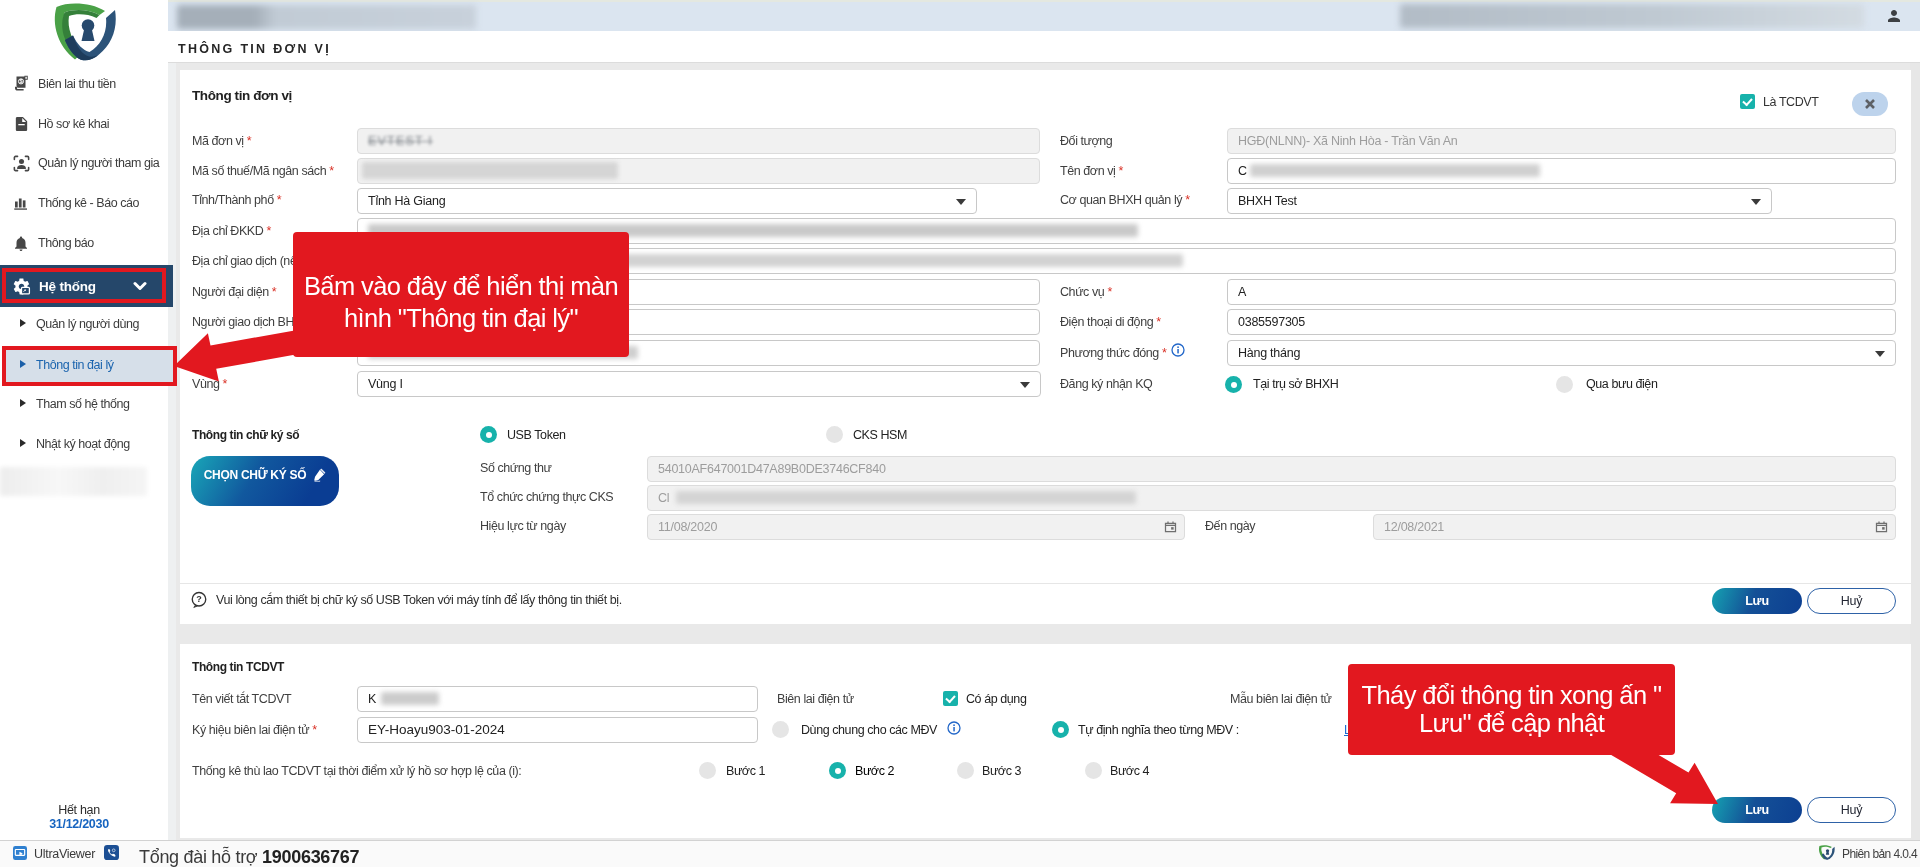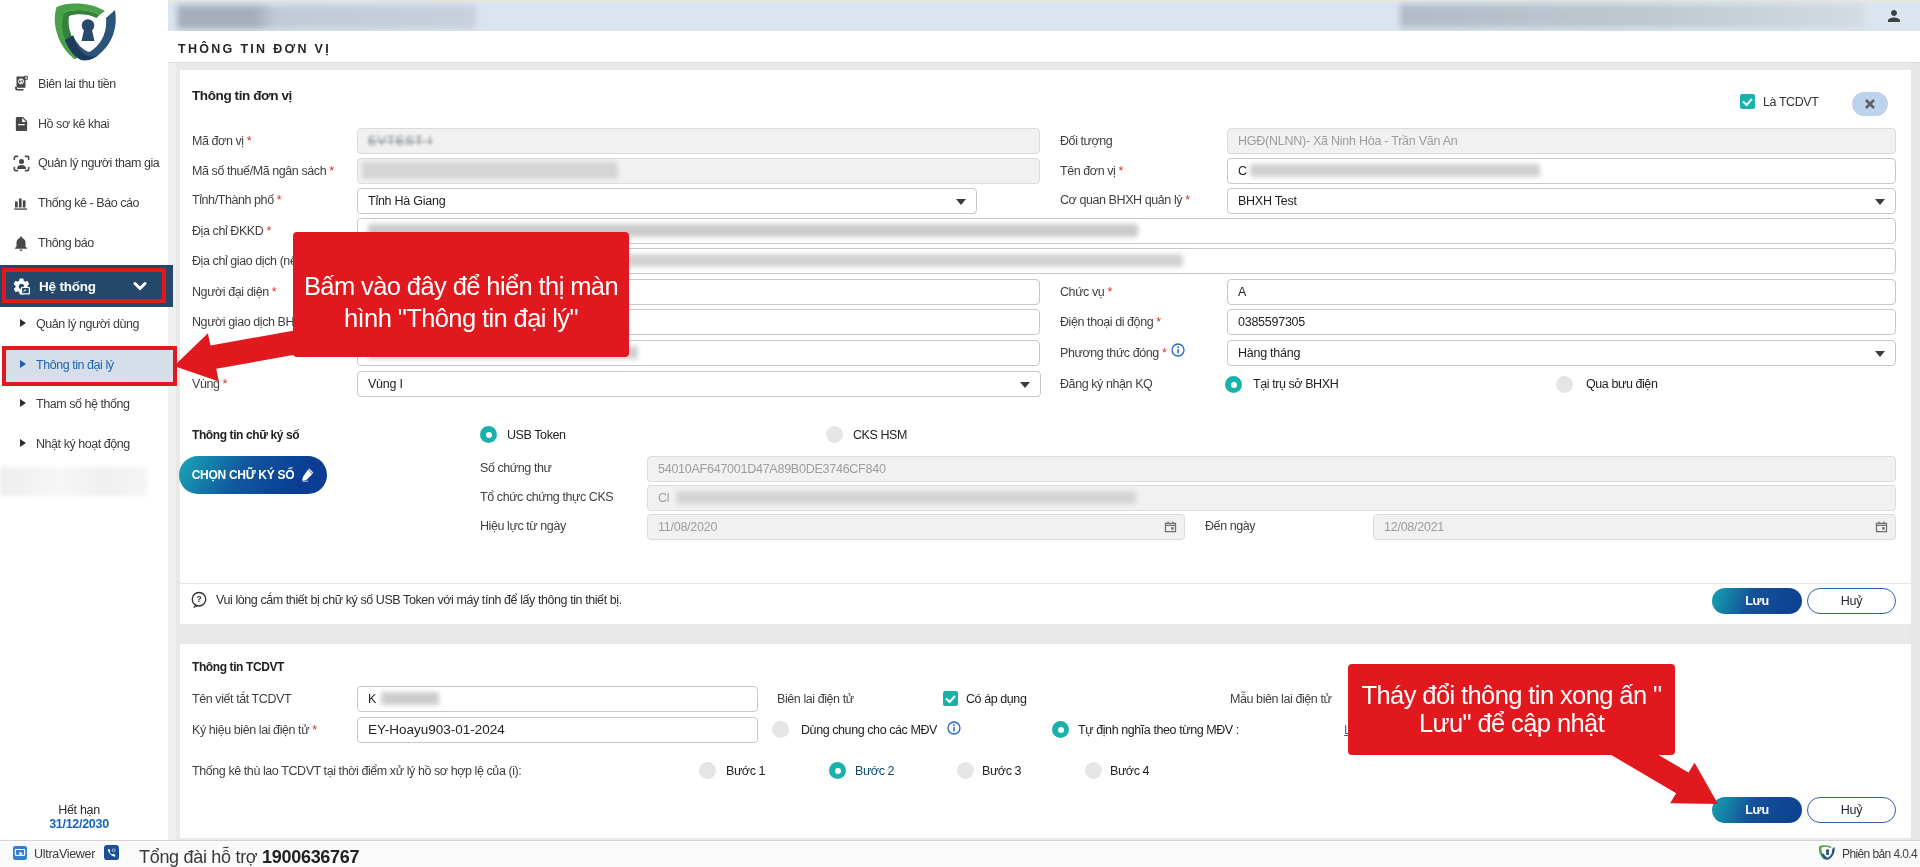--- a/index.html
+++ b/index.html
@@ -166,21 +166,21 @@
 <div class="in" style="left:357px;top:371px;width:684px">Vùng I<span class="arw"></span></div>
 
 <div class="lb" style="left:1060px;top:134px">Đối tượng</div>
 <div class="in dis" style="left:1227px;top:128px;width:669px;font-weight:500">HGĐ(NLNN)- Xã Ninh Hòa - Trần Văn An</div>
 
 <div class="lb" style="left:1060px;top:164px">Tên đơn vị <span class="star">*</span></div>
 <div class="in" style="left:1227px;top:158px;width:669px">C</div>
 <div class="blb" style="left:1250px;top:164px;width:290px;height:13px;background:#d0d0d0;filter:blur(2.5px)"></div>
 
 <div class="lb" style="left:1060px;top:193px">Cơ quan BHXH quản lý <span class="star">*</span></div>
-<div class="in" style="left:1227px;top:188px;width:669px">BHXH Test<span class="arw"></span></div>
+<div class="in" style="left:1227px;top:188px;width:545px">BHXH Test<span class="arw"></span></div>
 
 <div class="lb" style="left:1060px;top:285px">Chức vụ <span class="star">*</span></div>
 <div class="in" style="left:1227px;top:279px;width:669px">A</div>
 
 <div class="lb" style="left:1060px;top:315px">Điện thoại di động <span class="star">*</span></div>
 <div class="in" style="left:1227px;top:309px;width:669px">0385597305</div>
 
 <div class="lb" style="left:1060px;top:346px">Phương thức đóng <span class="star">*</span></div>
 <svg class="ab" style="left:1171px;top:343px" width="14" height="14" viewBox="0 0 14 14">
     <circle cx="7" cy="7" r="6" fill="none" stroke="#2267c9" stroke-width="1.3"></circle>
@@ -194,21 +194,21 @@
 <div class="lb" style="left:1253px;top:377px;color:#222">Tại trụ sở BHXH</div>
 <span class="rd" style="left:1556px;top:376px"></span>
 <div class="lb" style="left:1586px;top:377px;color:#222">Qua bưu điện</div>
 
 <div class="hd" style="left:192px;top:428px">Thông tin chữ ký số</div>
 <span class="rd on" style="left:480px;top:426px"></span>
 <div class="lb" style="left:507px;top:428px;color:#222">USB Token</div>
 <span class="rd" style="left:826px;top:426px"></span>
 <div class="lb" style="left:853px;top:428px;color:#222">CKS HSM</div>
 
-<div class="ab" style="left:179px;top:456px;width:148px;height:38px;border-radius:19px;background:linear-gradient(120deg,#19a7b8 0%,#11589e 42%,#0a3d93 80%);color:#fff;font-size:12px;font-weight:bold;text-align:center;line-height:38px;letter-spacing:-.3px">CHỌN CHỮ KÝ SỐ &nbsp;<svg width="14" height="14" viewBox="0 0 24 24" style="vertical-align:-2.5px">
+<div class="ab" style="left:191px;top:456px;width:148px;height:50px;border-radius:19px;background:linear-gradient(120deg,#19a7b8 0%,#11589e 42%,#0a3d93 80%);color:#fff;font-size:12px;font-weight:bold;text-align:center;line-height:38px;letter-spacing:-.3px">CHỌN CHỮ KÝ SỐ &nbsp;<svg width="14" height="14" viewBox="0 0 24 24" style="vertical-align:-2.5px">
       <path fill="#fff" d="M13.5 3.2 20.8 10.5 10.8 20.5 5 21.8c-.7.2-1.3-.5-1.1-1.1l1.3-5.8 8.3-11.7z"></path>
       <path fill="#fff" d="M15 1.6c.5-.5 1.3-.5 1.8 0l5.6 5.6c.5.5.5 1.3 0 1.8l-1 1-7.4-7.4 1-1z" opacity=".9"></path>
       <path d="M4.5 23c3-1.5 6 .8 9.5-.6" stroke="#fff" stroke-width="1.4" fill="none"></path>
     </svg></div>
 
 <div class="lb" style="left:480px;top:461px">Số chứng thư</div>
 <div class="in dis" style="left:647px;top:456px;width:1249px">54010AF647001D47A89B0DE3746CF840</div>
 
 <div class="lb" style="left:480px;top:490px">Tổ chức chứng thực CKS</div>
 <div class="in dis" style="left:647px;top:485px;width:1249px">Cl</div>
@@ -258,21 +258,21 @@
     <rect x="6.3" y="3.4" width="1.5" height="1.6" fill="#2267c9"></rect>
   </svg>
 <span class="rd on" style="left:1052px;top:721px"></span>
 <div class="lb" style="left:1078px;top:723px;color:#222">Tự định nghĩa theo từng MĐV :</div>
 <div class="lb" style="left:1344px;top:723px;color:#1a6bd0;text-decoration:underline">L</div>
 
 <div class="lb" style="left:192px;top:764px">Thống kê thù lao TCDVT tại thời điểm xử lý hồ sơ hợp lệ của (i):</div>
 <span class="rd" style="left:699px;top:762px"></span>
 <div class="lb" style="left:726px;top:764px;color:#222">Bước 1</div>
 <span class="rd on" style="left:829px;top:762px"></span>
-<div class="lb" style="left:855px;top:764px;color:#0c4a6e">Bước 2</div>
+<div class="lb" style="left:855px;top:764px;color:#000000">Bước 2</div>
 <span class="rd" style="left:957px;top:762px"></span>
 <div class="lb" style="left:982px;top:764px;color:#222">Bước 3</div>
 <span class="rd" style="left:1085px;top:762px"></span>
 <div class="lb" style="left:1110px;top:764px;color:#222">Bước 4</div>
 
 <div class="btn-save" style="left:1712px;top:797px">Lưu</div>
 <div class="btn-cancel" style="left:1807px;top:797px">Huỷ</div>
 
 <div class="ab" style="left:0;top:840px;width:1920px;height:27px;background:#fafafa;border-top:1px solid #d2d2d2"></div>
 <svg class="ab" style="left:13px;top:846px" width="14" height="14" viewBox="0 0 24 24">

